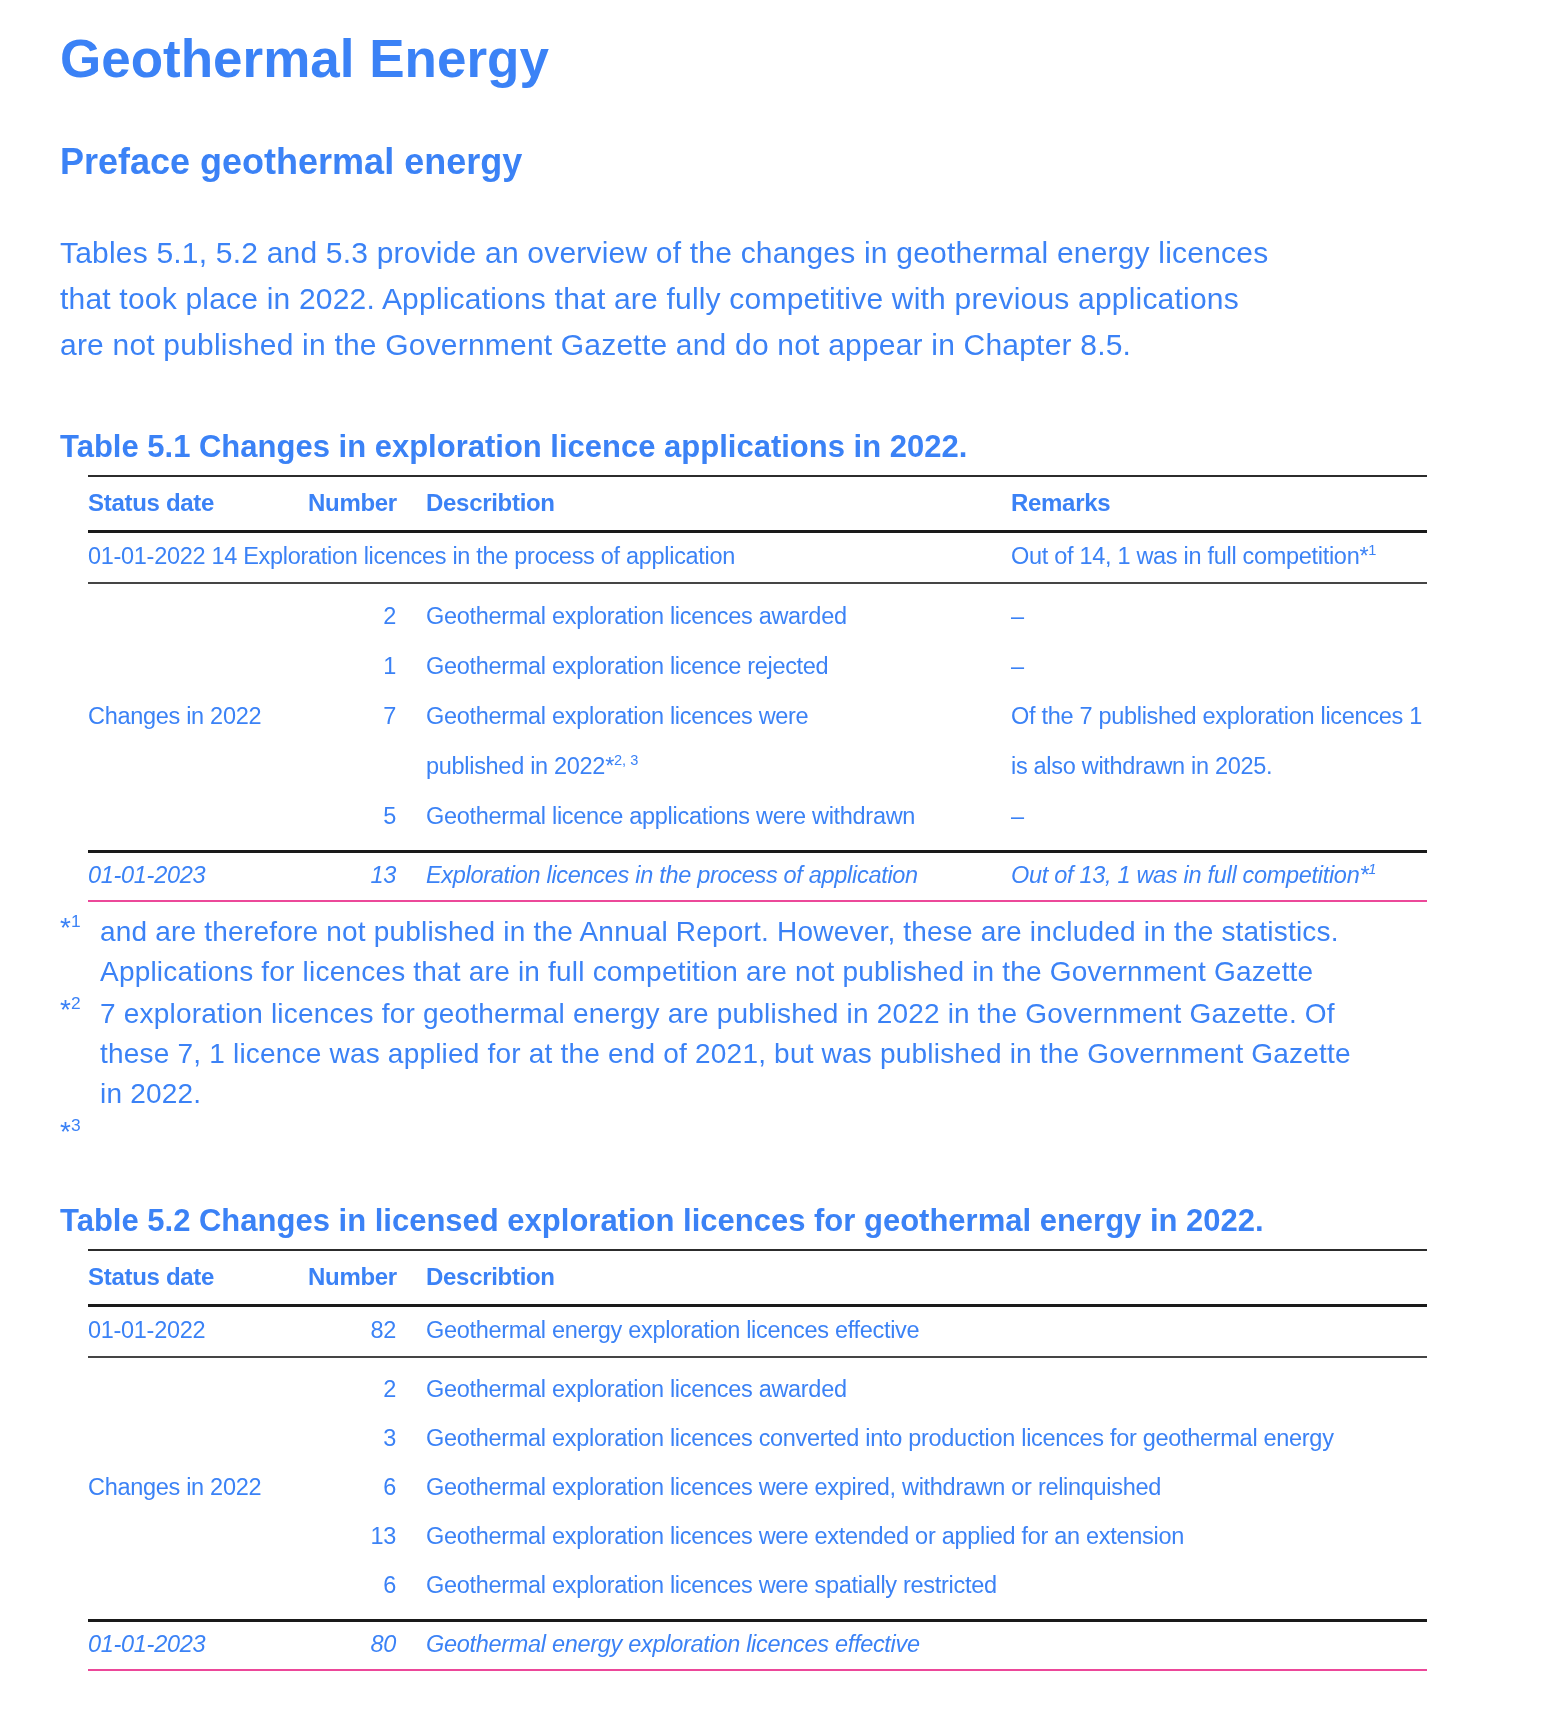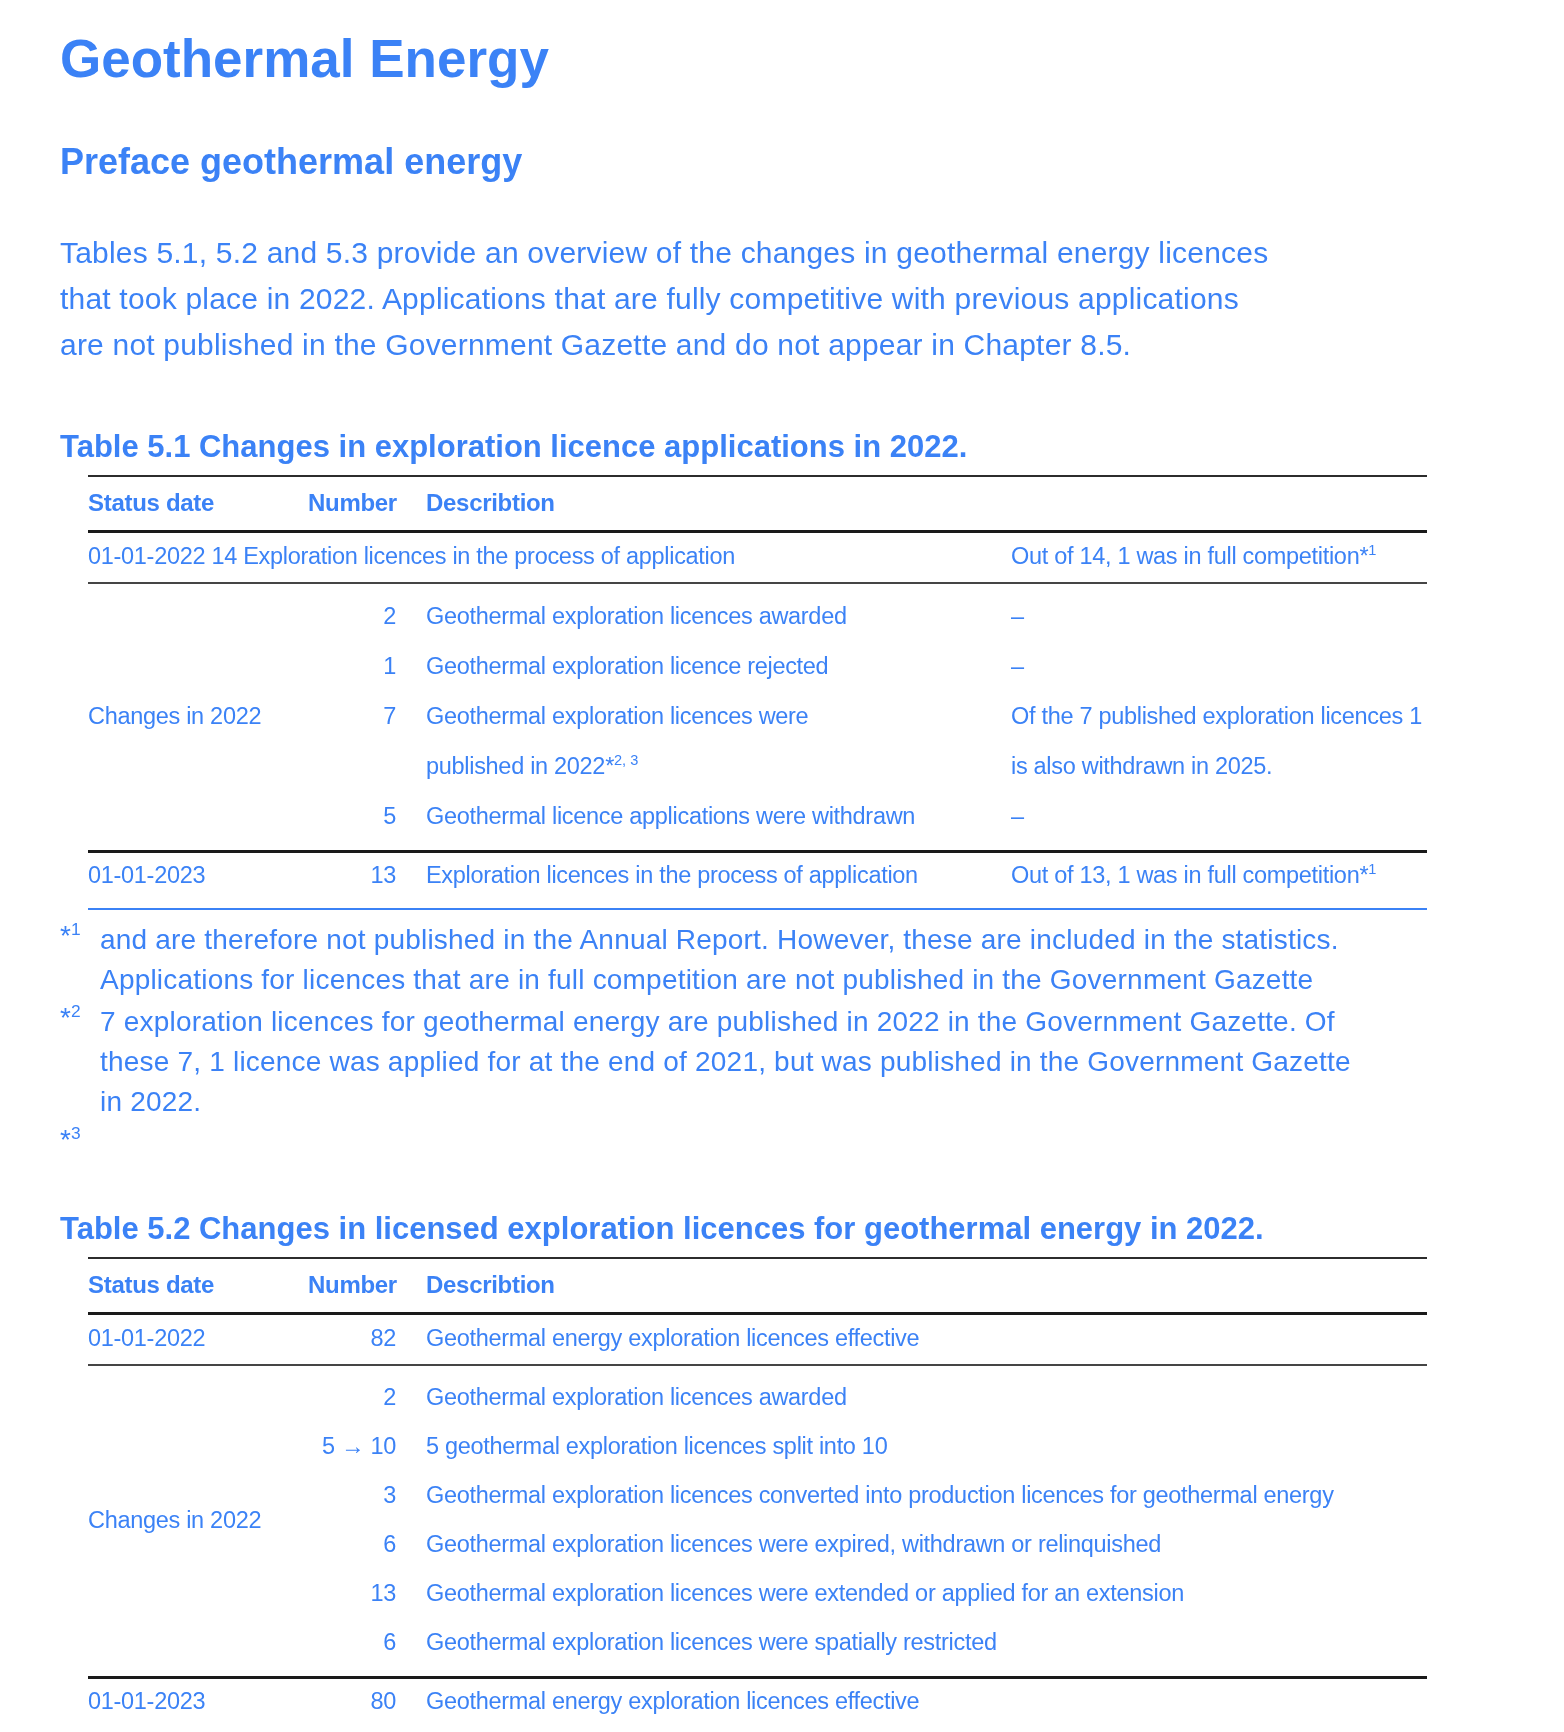--- a/index.html
+++ b/index.html
@@ -24,21 +24,21 @@
   .cols-3 { grid-template-columns:220px 88px 1fr; }
   .num  { text-align:right; }
   .desc { padding-left:30px; }
   .row  { display:grid; align-items:center; }
   .opening51 { grid-template-columns:893px 1fr; padding:10px 0 12px; border-bottom:2px solid #454545; }
   .opening   { padding:10px 0 12px; border-bottom:2px solid #454545; }
   .group { display:grid; grid-template-columns:220px 1fr; border-bottom:3px solid #1a1a1a; padding:7px 0 9px; }
   .group-status { display:flex; align-items:center; }
   .gline51 { display:grid; grid-template-columns:88px 585px 1fr; line-height:50px; }
   .gline52 { display:grid; grid-template-columns:88px 1fr; line-height:49px; }
-  .closing { padding:9px 0 19px; border-bottom:2px solid #3b82f6; }
+  .closing { padding:9px 0 11px; border-bottom:2px solid #ec4899;font-style:italic; }
 
   sup { font-size:62%; vertical-align:super; line-height:0; letter-spacing:0; }
 
   .footnotes { margin-top:10px; font-size:28px; }
   .fn { display:flex; margin-top:2px; }
   .fn-marker { width:40px; flex:none; }
   .fn-lines div { line-height:40px; letter-spacing:0.2px; }
 </style>
 </head>
 <body>
@@ -54,20 +54,21 @@
     <div>are not published in the Government Gazette and do not appear in Chapter 8.5.</div>
   </div>
 
   <div class="tbl-title">Table 5.1 Changes in exploration licence applications in 2022.</div>
 
   <div class="tbl">
     <div class="thead cols-4">
       <span>Status date</span>
       <span class="num">Number</span>
       <span class="desc">Describtion</span>
+      <span style="padding-left:30px;">Remarks</span>
     </div>
 
     <div class="row opening51">
       <span>01-01-2022 14 Exploration licences in the process of application</span>
       <span style="padding-left:30px;"><span>Out of 14, 1 was in full competition*</span><sup>1</sup></span>
     </div>
 
     <div class="group">
       <div class="group-status">
         <span>Changes in 2022</span>
@@ -148,24 +149,20 @@
     <div class="group">
       <div class="group-status">
         <span>Changes in 2022</span>
       </div>
       <div>
         <div class="gline52">
           <span class="num">2</span>
           <span class="desc">Geothermal exploration licences awarded</span>
         </div>
         <div class="gline52">
-          <span class="num">5 → 10</span>
-          <span class="desc">5 geothermal exploration licences split into 10</span>
-        </div>
-        <div class="gline52">
           <span class="num">3</span>
           <span class="desc">Geothermal exploration licences converted into production licences for geothermal energy</span>
         </div>
         <div class="gline52">
           <span class="num">6</span>
           <span class="desc">Geothermal exploration licences were expired, withdrawn or relinquished</span>
         </div>
         <div class="gline52">
           <span class="num">13</span>
           <span class="desc">Geothermal exploration licences were extended or applied for an extension</span>

